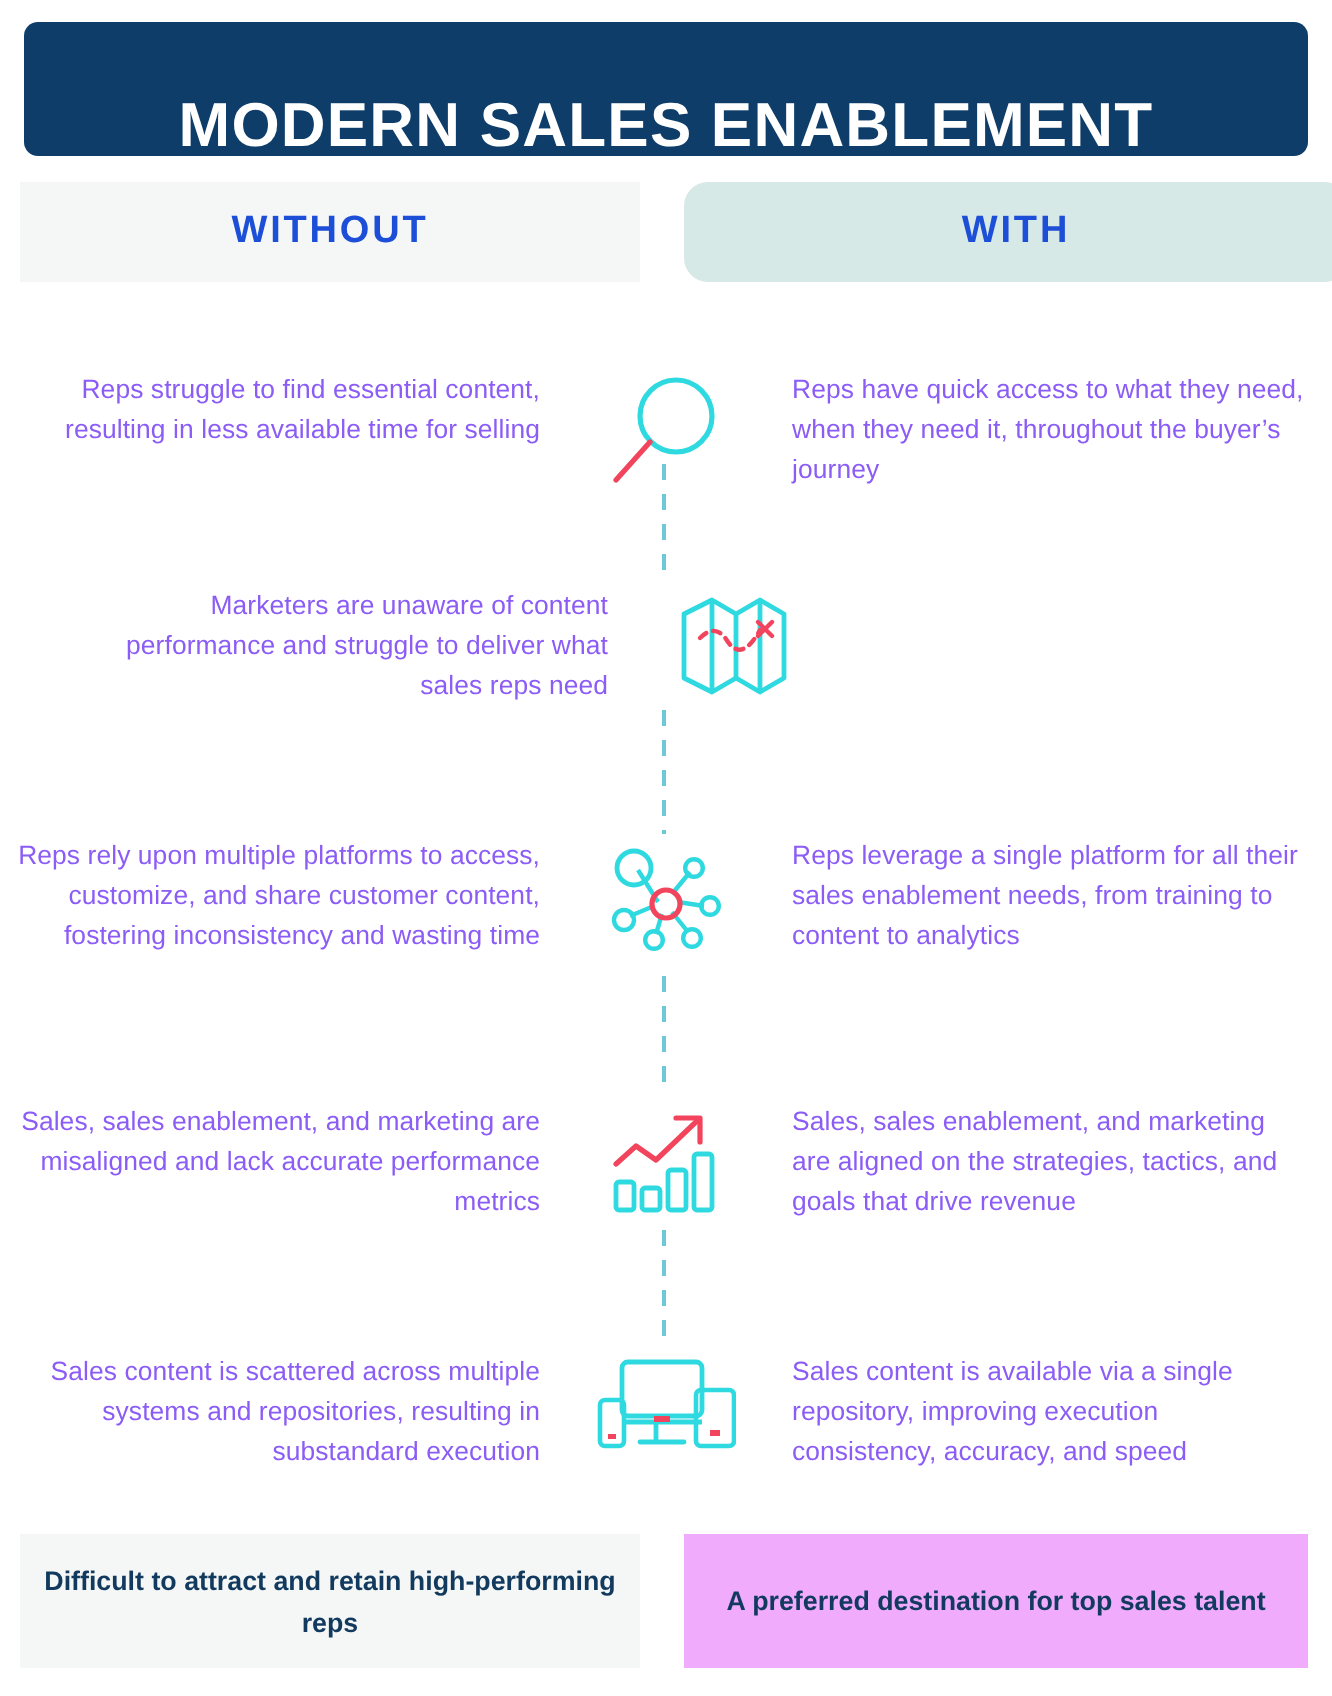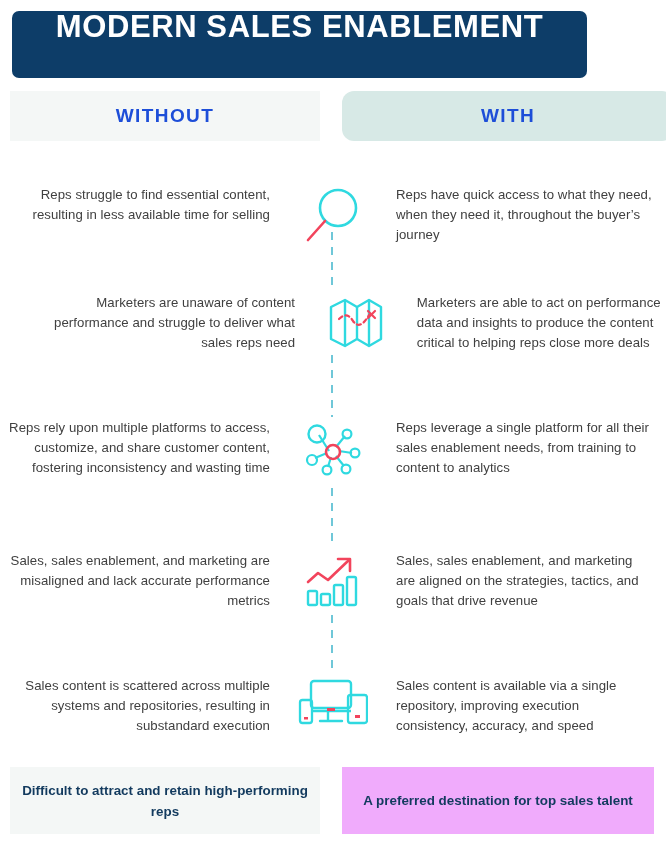--- a/index.html
+++ b/index.html
@@ -15,26 +15,26 @@
     height: 848px;
     background: #ffffff;
     overflow: hidden;
   }
 
   
   .title-bar {
     position: absolute;
     left: 12px;
     top: 11px;
-    width: 575px;
+    width: 642px;
     height: 67px;
     background: #0d3d68;
     border-radius: 7px;
     display: flex;
-    align-items: flex-start;
+    align-items: flex-end;
     justify-content: center;
   }
   .title-text {
     color: #ffffff;
     font-size: 31px;
     font-weight: bold;
     letter-spacing: 0.6px;
     text-align: center;
     line-height: 1;
   }
@@ -71,21 +71,21 @@
   .row {
     position: absolute;
     left: 0;
     width: 666px;
     display: flex;
     align-items: flex-start;
   }
   .cell {
     font-size: 13.2px;
     line-height: 20px;
-    color: #404040;
+    color: #8b5cf6;
     letter-spacing: 0.05px;
   }
   .cell-left {
     width: 262px;
     margin-left: 8px;
     text-align: right;
   }
   .icon-slot {
     width: 126px;
     display: flex;
@@ -162,21 +162,20 @@
           <line x1="30" y1="12" x2="30" y2="44" stroke="#2fd9e0" stroke-width="2.4"></line>
           <line x1="42" y1="5" x2="42" y2="51" stroke="#2fd9e0" stroke-width="2.4"></line>
           <path d="M12 24 Q20 16 26 26 Q33 36 42 20" fill="none" stroke="#f2445c" stroke-width="2.2" stroke-linecap="round" stroke-dasharray="4 3.5"></path>
           <g stroke="#f2445c" stroke-width="2.2" stroke-linecap="round">
             <line x1="41" y1="16" x2="48" y2="23"></line>
             <line x1="48" y1="16" x2="41" y2="23"></line>
           </g>
         </svg>
       </span>
     </div>
-    <div class="cell cell-right">Marketers are able to act on performance data and insights to produce the content critical to helping reps close more deals</div>
   </div>
 
   <div class="row" style="top:418px;">
     <div class="cell cell-left">Reps rely upon multiple platforms to access, customize, and share customer content, fostering inconsistency and wasting time</div>
     <div class="icon-slot">
       <span>
         <svg width="62" height="62" viewBox="0 0 62 62">
           <g stroke="#2fd9e0" stroke-width="2.2" fill="none">
             <line x1="27" y1="31" x2="17" y2="15"></line>
             <line x1="34" y1="27" x2="43" y2="16"></line>

